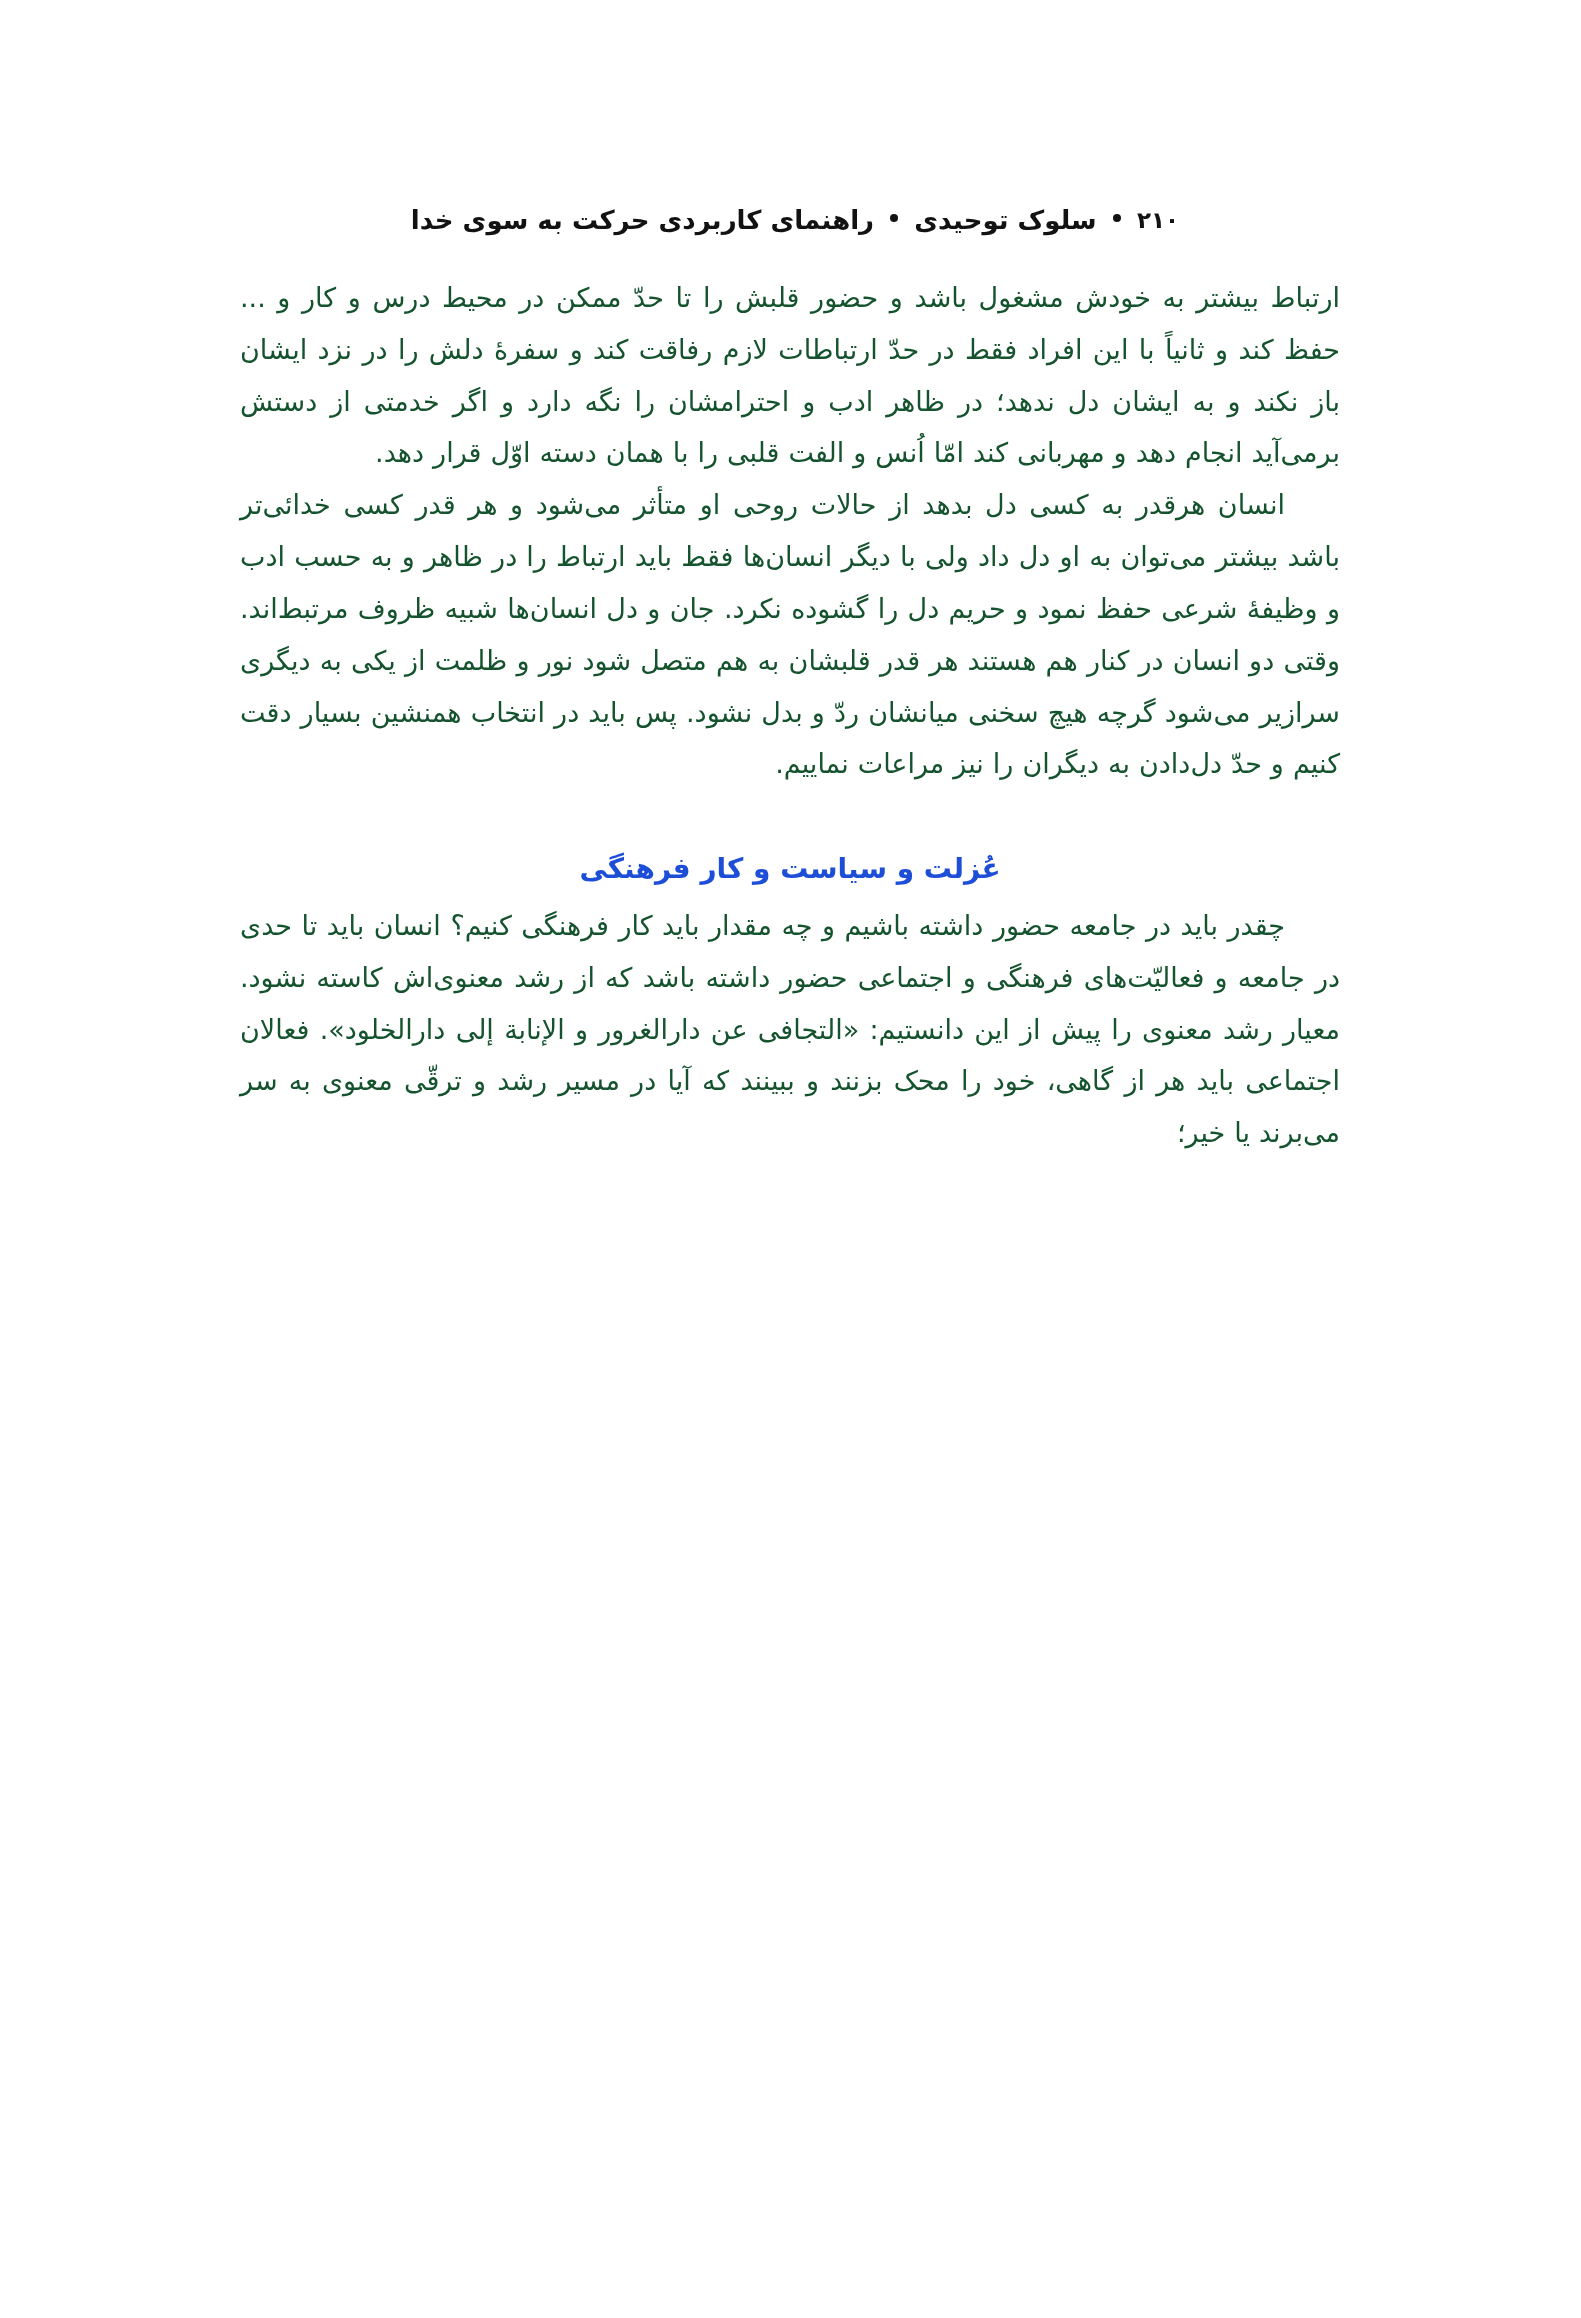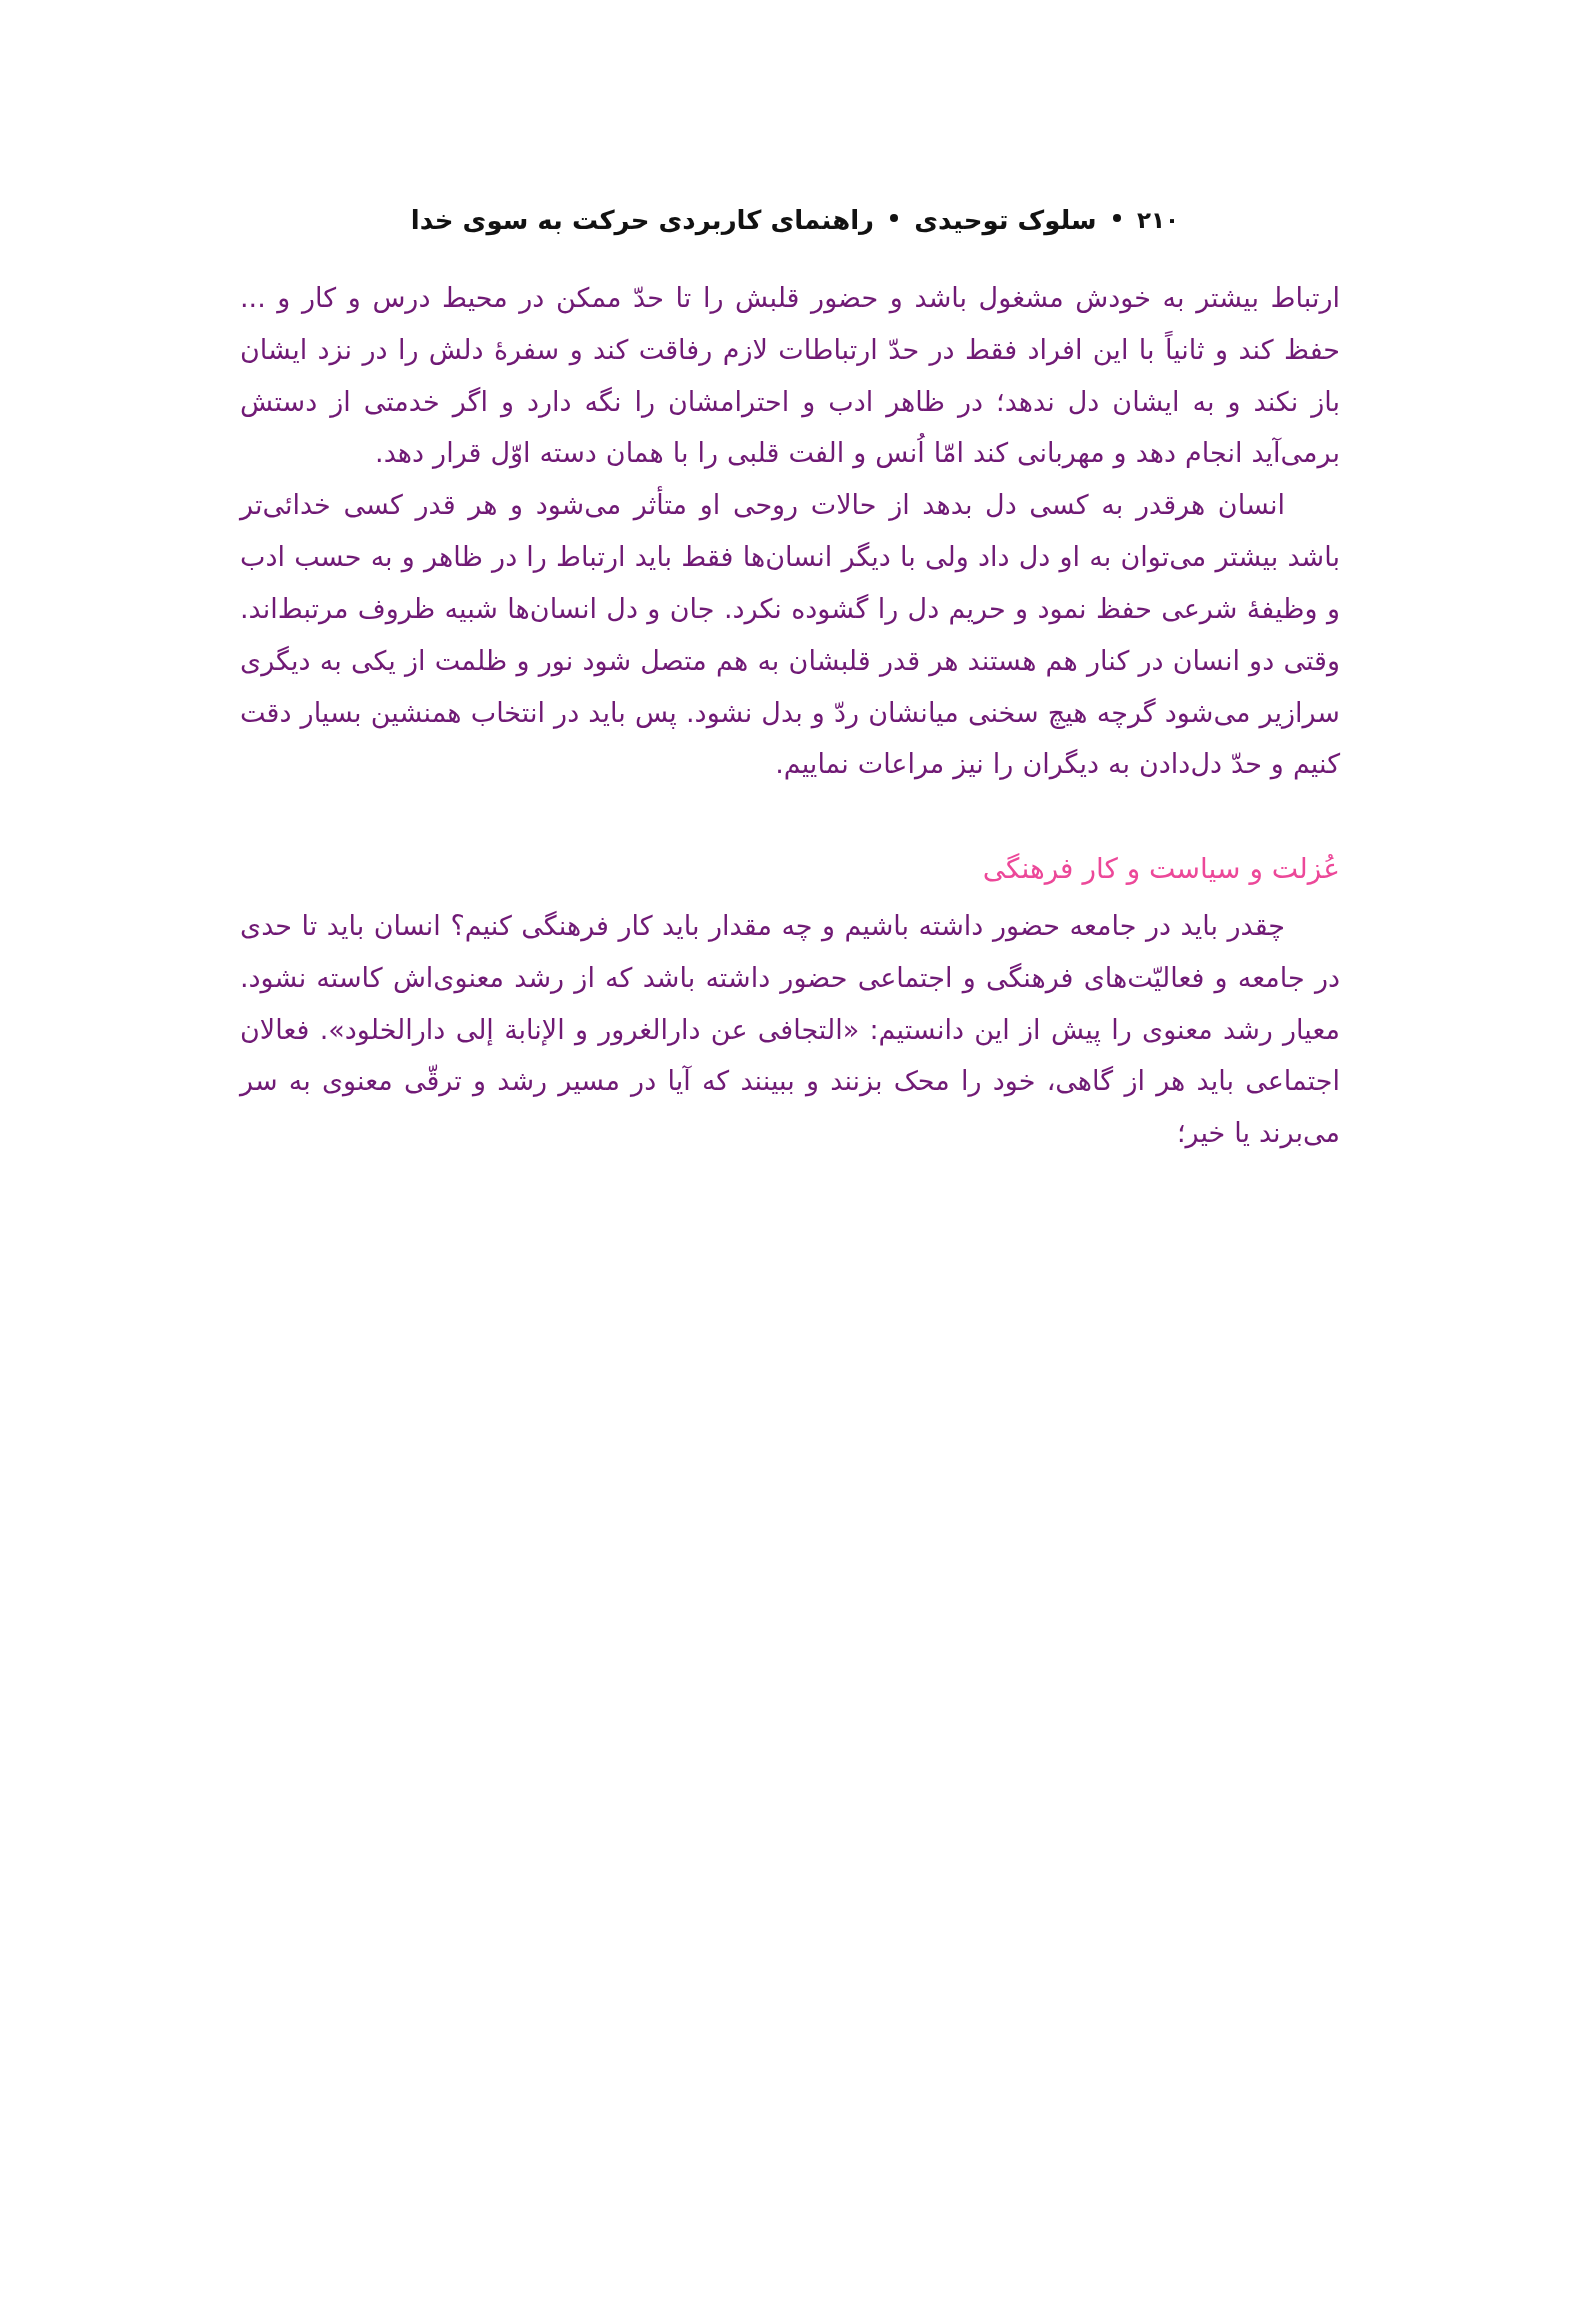--- a/index.html
+++ b/index.html
@@ -74,40 +74,40 @@
   }
   p.para {
     direction: rtl;
     text-align: justify;
     text-align-last: right;
     font-size: 27px;
     line-height: 1.92;
     margin: 0 0 0 0;
     letter-spacing: 0px;
     word-spacing: 0.4px;
-    color: #701a75;
+    color: #14532d;
   }
   p.para.indent {
     text-indent: 55px;
   }
   p.para + p.para {
     margin-top: 0px;
   }
   p.para.last-line-right {
     text-align-last: right;
   }
 
   h2.section-title {
     direction: rtl;
-    text-align: right;
+    text-align: center;
     font-size: 28px;
-    font-weight: normal;
+    font-weight: bold;
     margin: 55px 0 7.1px 0;
     line-height: 1.7;
-    color: #ec4899;
+    color: #1d4ed8;
   }
 </style>
 </head>
 <body>
 
 <div class="page">
 
   <div class="content">
 
     <div class="running-head">

